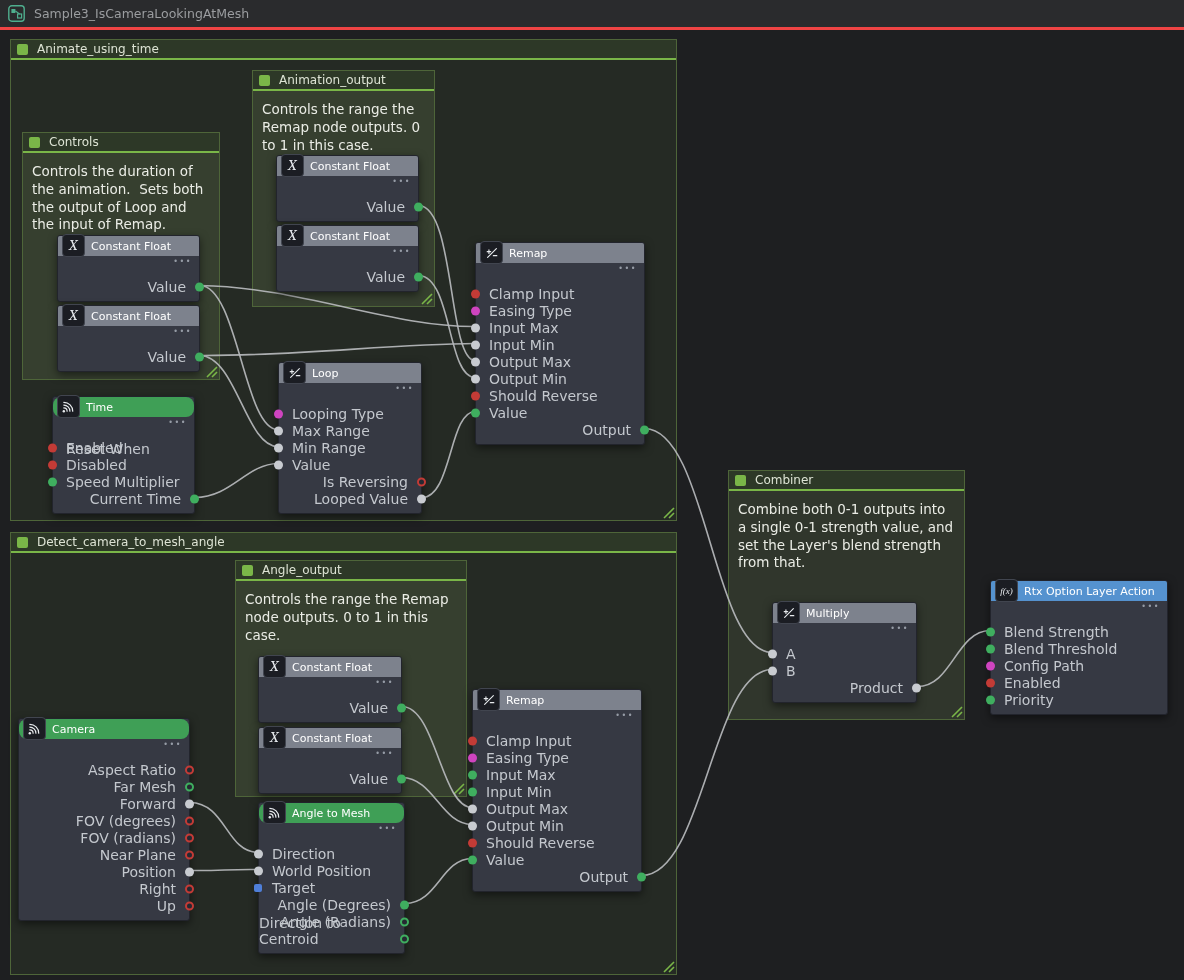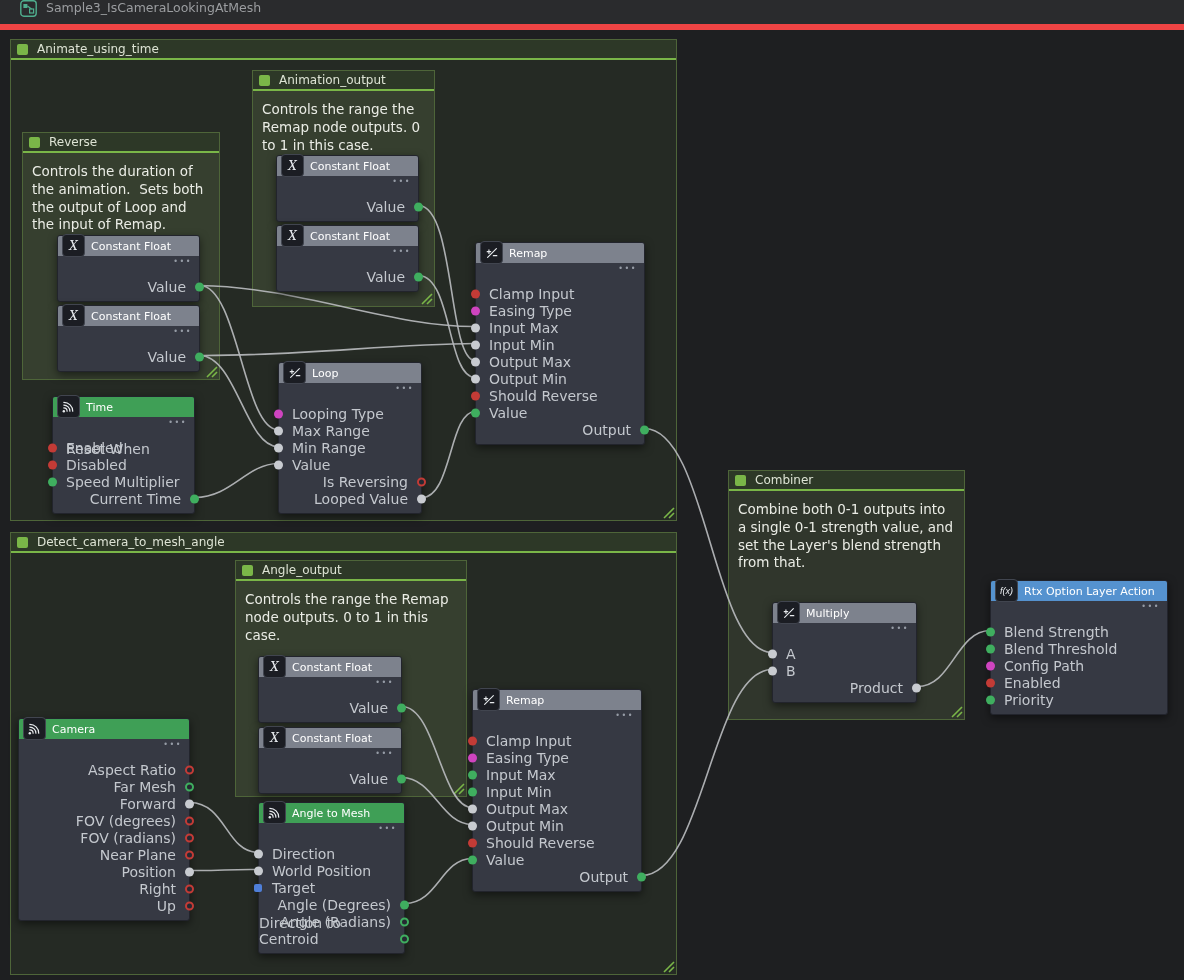--- a/index.html
+++ b/index.html
@@ -7,22 +7,22 @@
   body {
     background:#1e1f21;
     font-family:"DejaVu Sans", sans-serif;
     position:relative;
     overflow:hidden;
   }
 
   
   .topbar {
     position:absolute; left:0; top:0; width:1184px; height:30px;
-    background:#2a2b2d; border-bottom:6px solid #ef4444;
-    display:flex; gap:9px; padding:0 20px; z-index:10;
+    background:#2a2b2d; border-bottom:3px solid #ef4444;
+    display:flex; align-items:center; gap:9px; padding:0 8px; z-index:10;
   }
   .topbar-title { color:#9b9da0; font-size:12.5px; }
 
   
   .frame {
     position:absolute;
     border:1px solid #4e6539;
     background:rgba(110,146,72,0.10);
     z-index:1;
   }
@@ -50,30 +50,30 @@
     border:1px solid #22242c; border-radius:3px;
     box-shadow:0 3px 9px rgba(0,0,0,0.5);
     z-index:4;
   }
   .nheader {
     height:20px; border-radius:2px 2px 0 0;
     display:flex; align-items:center; padding-left:33px; padding-right:4px;
     position:relative; color:#ffffff; font-size:11px;
   }
   .hdr-gray  { background:var(--c-header-gray); }
-  .hdr-green { background:var(--c-header-green); }
+  .hdr-green { background:var(--c-header-green);border-radius:8px; }
   .hdr-blue  { background:var(--c-header-blue); }
   .ntitle { white-space:nowrap; overflow:hidden;text-align:right; }
   .iconbox {
     position:absolute; left:4px; top:-2px; width:23px; height:23px;
     background:#1b1d23; border:1px solid #41454f; border-radius:4px;
     color:#eceff3; display:flex; align-items:center; justify-content:center;
   }
   .iconbox em { font-family:"DejaVu Serif", serif; font-style:italic; font-size:12px; }
-  .iconbox .fx { font-family:Liberation Sans, sans-serif; font-style:italic; font-size:9px; }
+  .iconbox .fx { font-family:Liberation Serif, serif; font-style:italic; font-size:9px; }
   .dotsrow {
     height:14px; line-height:12px; text-align:right; padding-right:7px;
     color:#969ca6; font-size:8px; letter-spacing:1.5px;
   }
   .ports { padding:8px 0 6px; }
   .prow {
     position:relative; height:17px; display:flex; align-items:flex-end;
     font-size:14px; color:#c4c8ce;
   }
   .prow.in  { padding-left:13px; }
@@ -116,21 +116,21 @@
     <span class="frame-label">Detect_camera_to_mesh_angle</span>
   </div>
   <svg class="resize-handle" viewBox="0 0 13 13">
     <path d="M2 12 L12 2 M7 12 L12 7" stroke="#7ab648" stroke-width="1.6" fill="none"></path>
   </svg>
 </div>
 
 <div class="frame comment" style="left:22px;top:132px;width:198px;height:248px">
   <div class="frame-header">
     <span class="frame-chip"></span>
-    <span class="frame-label">Reverse</span>
+    <span class="frame-label">Controls</span>
   </div>
   <div class="comment-text">Controls the duration of the animation.  Sets both the output of Loop and the input of Remap.</div>
   <svg class="resize-handle" viewBox="0 0 13 13">
     <path d="M2 12 L12 2 M7 12 L12 7" stroke="#7ab648" stroke-width="1.6" fill="none"></path>
   </svg>
 </div>
 
 <div class="frame comment" style="left:252px;top:70px;width:183px;height:237px">
   <div class="frame-header">
     <span class="frame-chip"></span>

